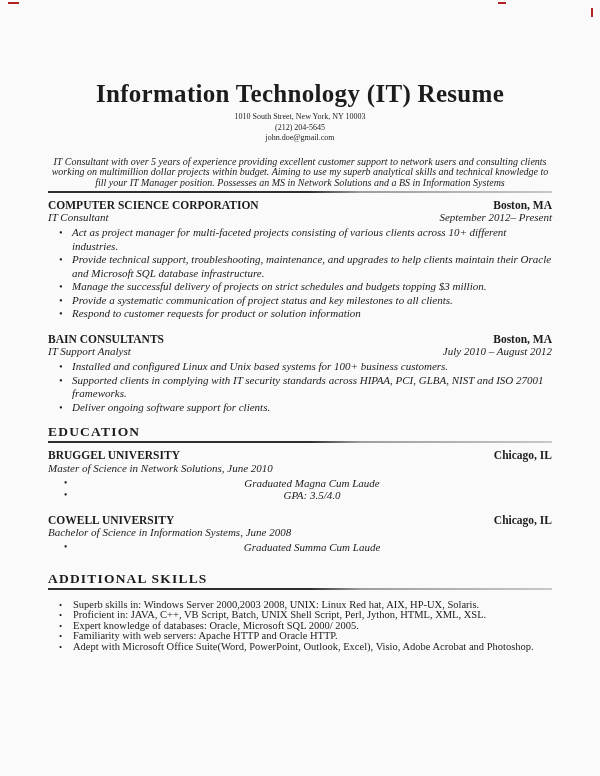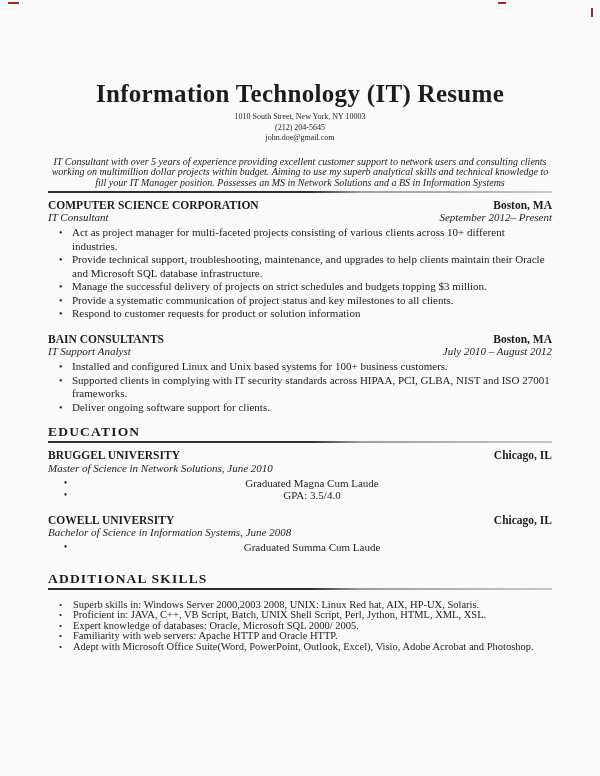--- a/index.html
+++ b/index.html
@@ -49,21 +49,21 @@
 
   .job, .school { margin-top:6px; }
   .job + .job { margin-top:12px; }
   .school + .school { margin-top:12px; }
 
   .row { display:flex; justify-content:space-between; align-items:flex-start; }
   .org   { font-weight:bold; font-size:11.5px; line-height:12.5px; }
   .place { font-weight:bold; font-size:11.5px; line-height:12.5px; }
   .role-row { font-style:italic; font-size:11px; line-height:12px; }
 
-  .b-list { margin-top:3px; }
+  .b-list { margin-top:3px;font-style:italic; }
   .b-item {
     display:flex; font-size:11px; line-height:13.5px;
   }
   .b-item::before {
     content:"\2022";
     flex:none; width:13px; padding-left:11px;
     font-size:10px;
   }
   .b-item .b-text { flex:1; }
 

